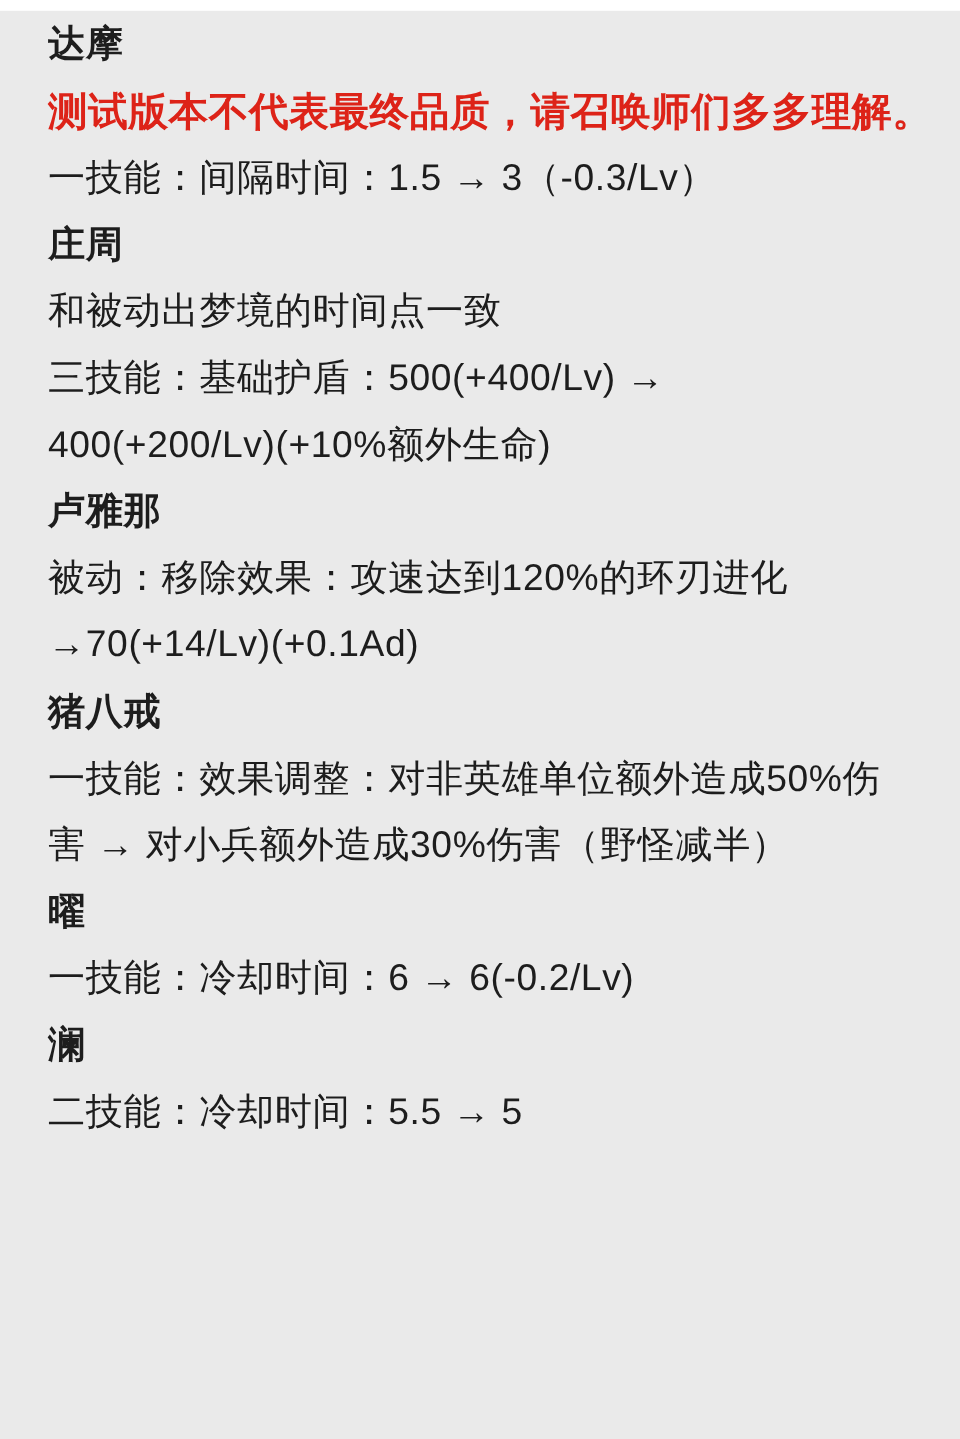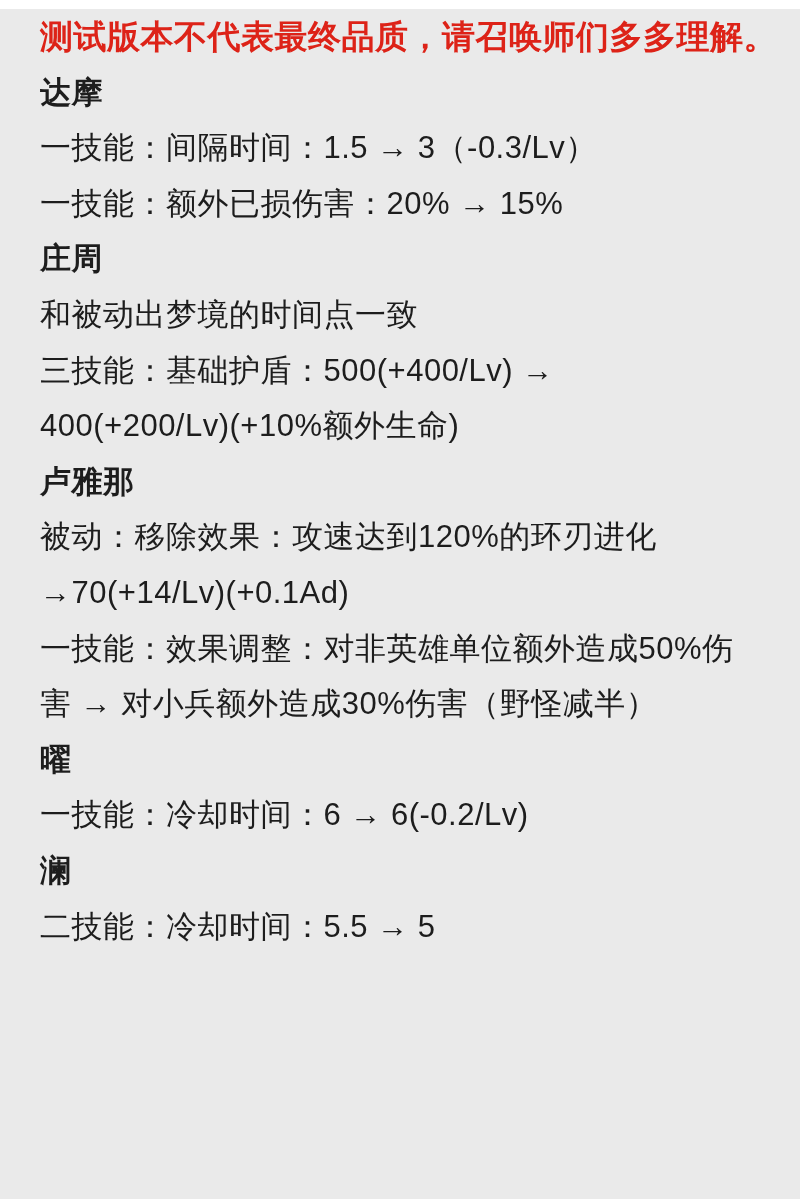--- a/index.html
+++ b/index.html
@@ -42,35 +42,35 @@
     font-weight: 700;
   }
 </style>
 </head>
 <body>
 
 <div class="top-strip"></div>
 
 <div class="content">
 
+  <div class="line hero">达摩</div>
+
   <div class="line notice">测试版本不代表最终品质，请召唤师们多多理解。</div>
-
-  <div class="line hero">达摩</div>
   <div class="line">一技能：间隔时间：1.5 → 3（-0.3/Lv）</div>
-  <div class="line">一技能：额外已损伤害：20% → 15%</div>
 
   <div class="line hero">庄周</div>
   <div class="line">和被动出梦境的时间点一致</div>
   <div class="line">三技能：基础护盾：500(+400/Lv) →</div>
   <div class="line">400(+200/Lv)(+10%额外生命)</div>
 
   <div class="line hero">卢雅那</div>
   <div class="line">被动：移除效果：攻速达到120%的环刃进化</div>
   <div class="line">→70(+14/Lv)(+0.1Ad)</div>
 
+  <div class="line hero">猪八戒</div>
   <div class="line">一技能：效果调整：对非英雄单位额外造成50%伤</div>
   <div class="line">害 → 对小兵额外造成30%伤害（野怪减半）</div>
 
   <div class="line hero">曜</div>
   <div class="line">一技能：冷却时间：6 → 6(-0.2/Lv)</div>
 
 
   <div class="line hero">澜</div>
   <div class="line">二技能：冷却时间：5.5 → 5</div>
 

